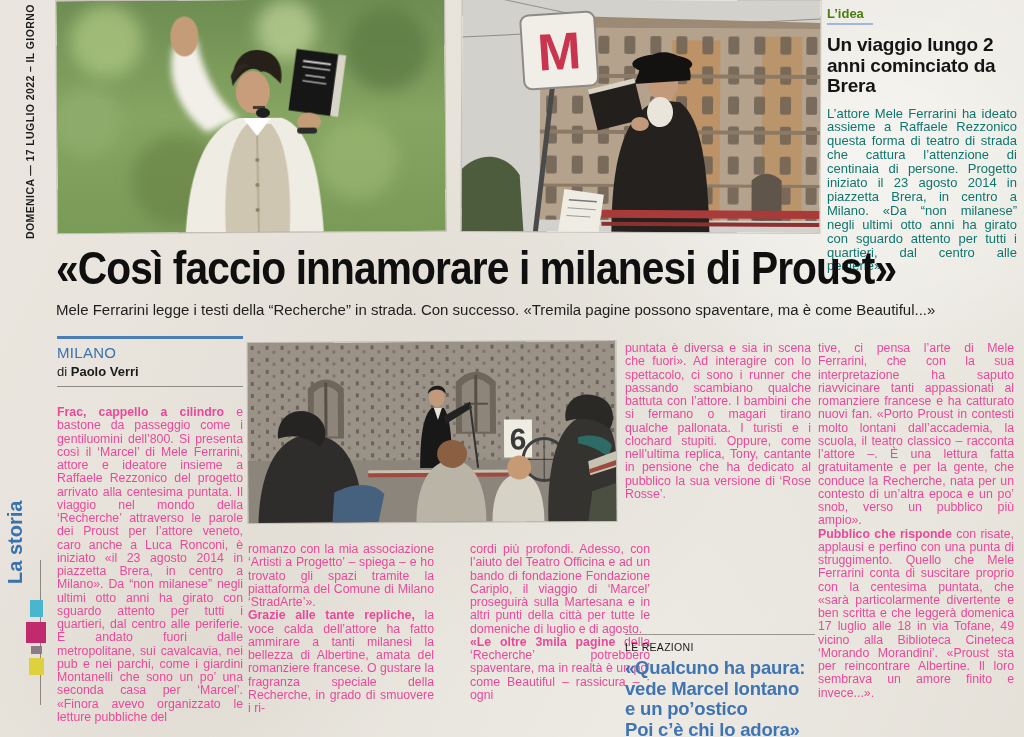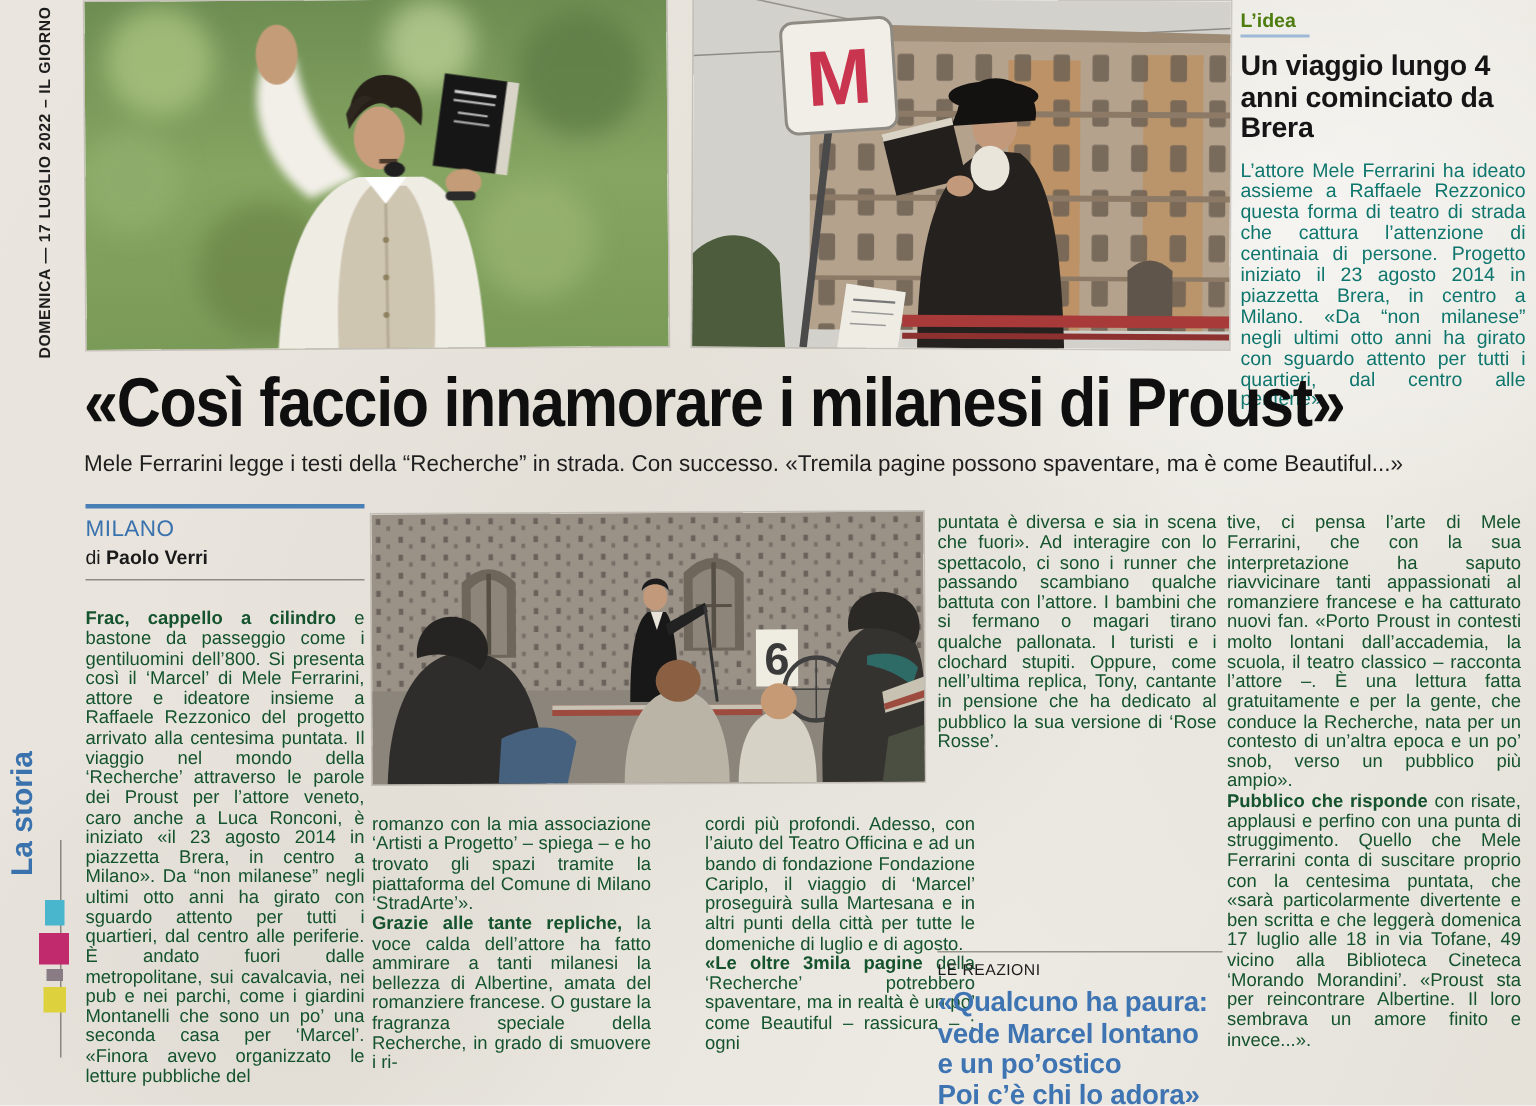--- a/index.html
+++ b/index.html
@@ -32,21 +32,21 @@
   .headline{
     position:absolute;left:56px;top:243px;width:960px;font-size:46px;line-height:50px;font-weight:bold;
     color:#0f0f0f;white-space:nowrap;transform:scaleX(.885);transform-origin:left center;letter-spacing:-1px;
   }
   .subhead{position:absolute;left:56px;top:301px;width:962px;font-size:15.3px;color:#1e1e1e;white-space:nowrap;transform:scaleX(.98);transform-origin:left center;}
   .colrule-blue{position:absolute;left:57px;top:336px;width:186px;height:3px;background:#4a7fb5;}
   .byline{position:absolute;left:57px;top:344px;width:186px;}
   .byline .city{font-size:15px;font-weight:normal;color:#3a72ad;letter-spacing:.3px;}
   .byline .author-line{font-size:13px;color:#1a1a1a;margin-top:3px;}
   .byline .rule{height:1px;background:#8f8a82;margin-top:7px;}
-  .col{position:absolute;width:186px;font-size:12.3px;line-height:13.25px;text-align:justify;color:#14532d;overflow:hidden;}
+  .col{position:absolute;width:186px;font-size:12.3px;line-height:13.25px;text-align:justify;color:#ec4899;overflow:hidden;}
   .col p{margin:0;}
   .lead{font-weight:bold;}
   .reactions{position:absolute;left:625px;top:634px;width:190px;}
   .reactions .rule{height:1px;background:#9a958d;}
   .reactions .label{font-size:10.5px;font-weight:normal;color:#1a1a1a;margin-top:6px;letter-spacing:.3px;}
   .reactions .quote{font-size:18.5px;line-height:20.5px;font-weight:bold;color:#3f74b3;margin-top:5px;white-space:pre-line;letter-spacing:-.2px;}
 </style>
 </head>
 <body>
 
@@ -176,21 +176,21 @@
         <line x1="106" y1="202" x2="134" y2="200" stroke="#777" stroke-width="1.5"></line>
         <line x1="106" y1="210" x2="134" y2="208" stroke="#999" stroke-width="1"></line>
         <line x1="106" y1="218" x2="130" y2="216" stroke="#999" stroke-width="1"></line>
       </g>
   </svg>
 </div>
 
 <div style="position:absolute;left:827px;top:6px;width:190px;">
   <div class="kicker">L’idea</div>
   <div class="kicker-underline"></div>
-  <div class="idea-title">Un viaggio lungo 4 anni cominciato da Brera</div>
+  <div class="idea-title">Un viaggio lungo 2 anni cominciato da Brera</div>
   <div class="idea-body">L’attore Mele Ferrarini ha ideato assieme a Raffaele Rezzonico questa forma di teatro di strada che cattura l’attenzione di centinaia di persone. Progetto iniziato il 23 agosto 2014 in piazzetta Brera, in centro a Milano. «Da “non milanese” negli ultimi otto anni ha girato con sguardo attento per tutti i quartieri, dal centro alle periferie».</div>
 </div>
 
 <h1 class="headline" style="margin:0;">«Così faccio innamorare i milanesi di Proust»</h1>
 <div class="subhead">Mele Ferrarini legge i testi della “Recherche” in strada. Con successo. «Tremila pagine possono spaventare, ma è come Beautiful...»</div>
 
 <div class="colrule-blue"></div>
 <div class="byline">
   <div class="city">MILANO</div>
   <div class="author-line"><span>di </span><b>Paolo Verri</b></div>

